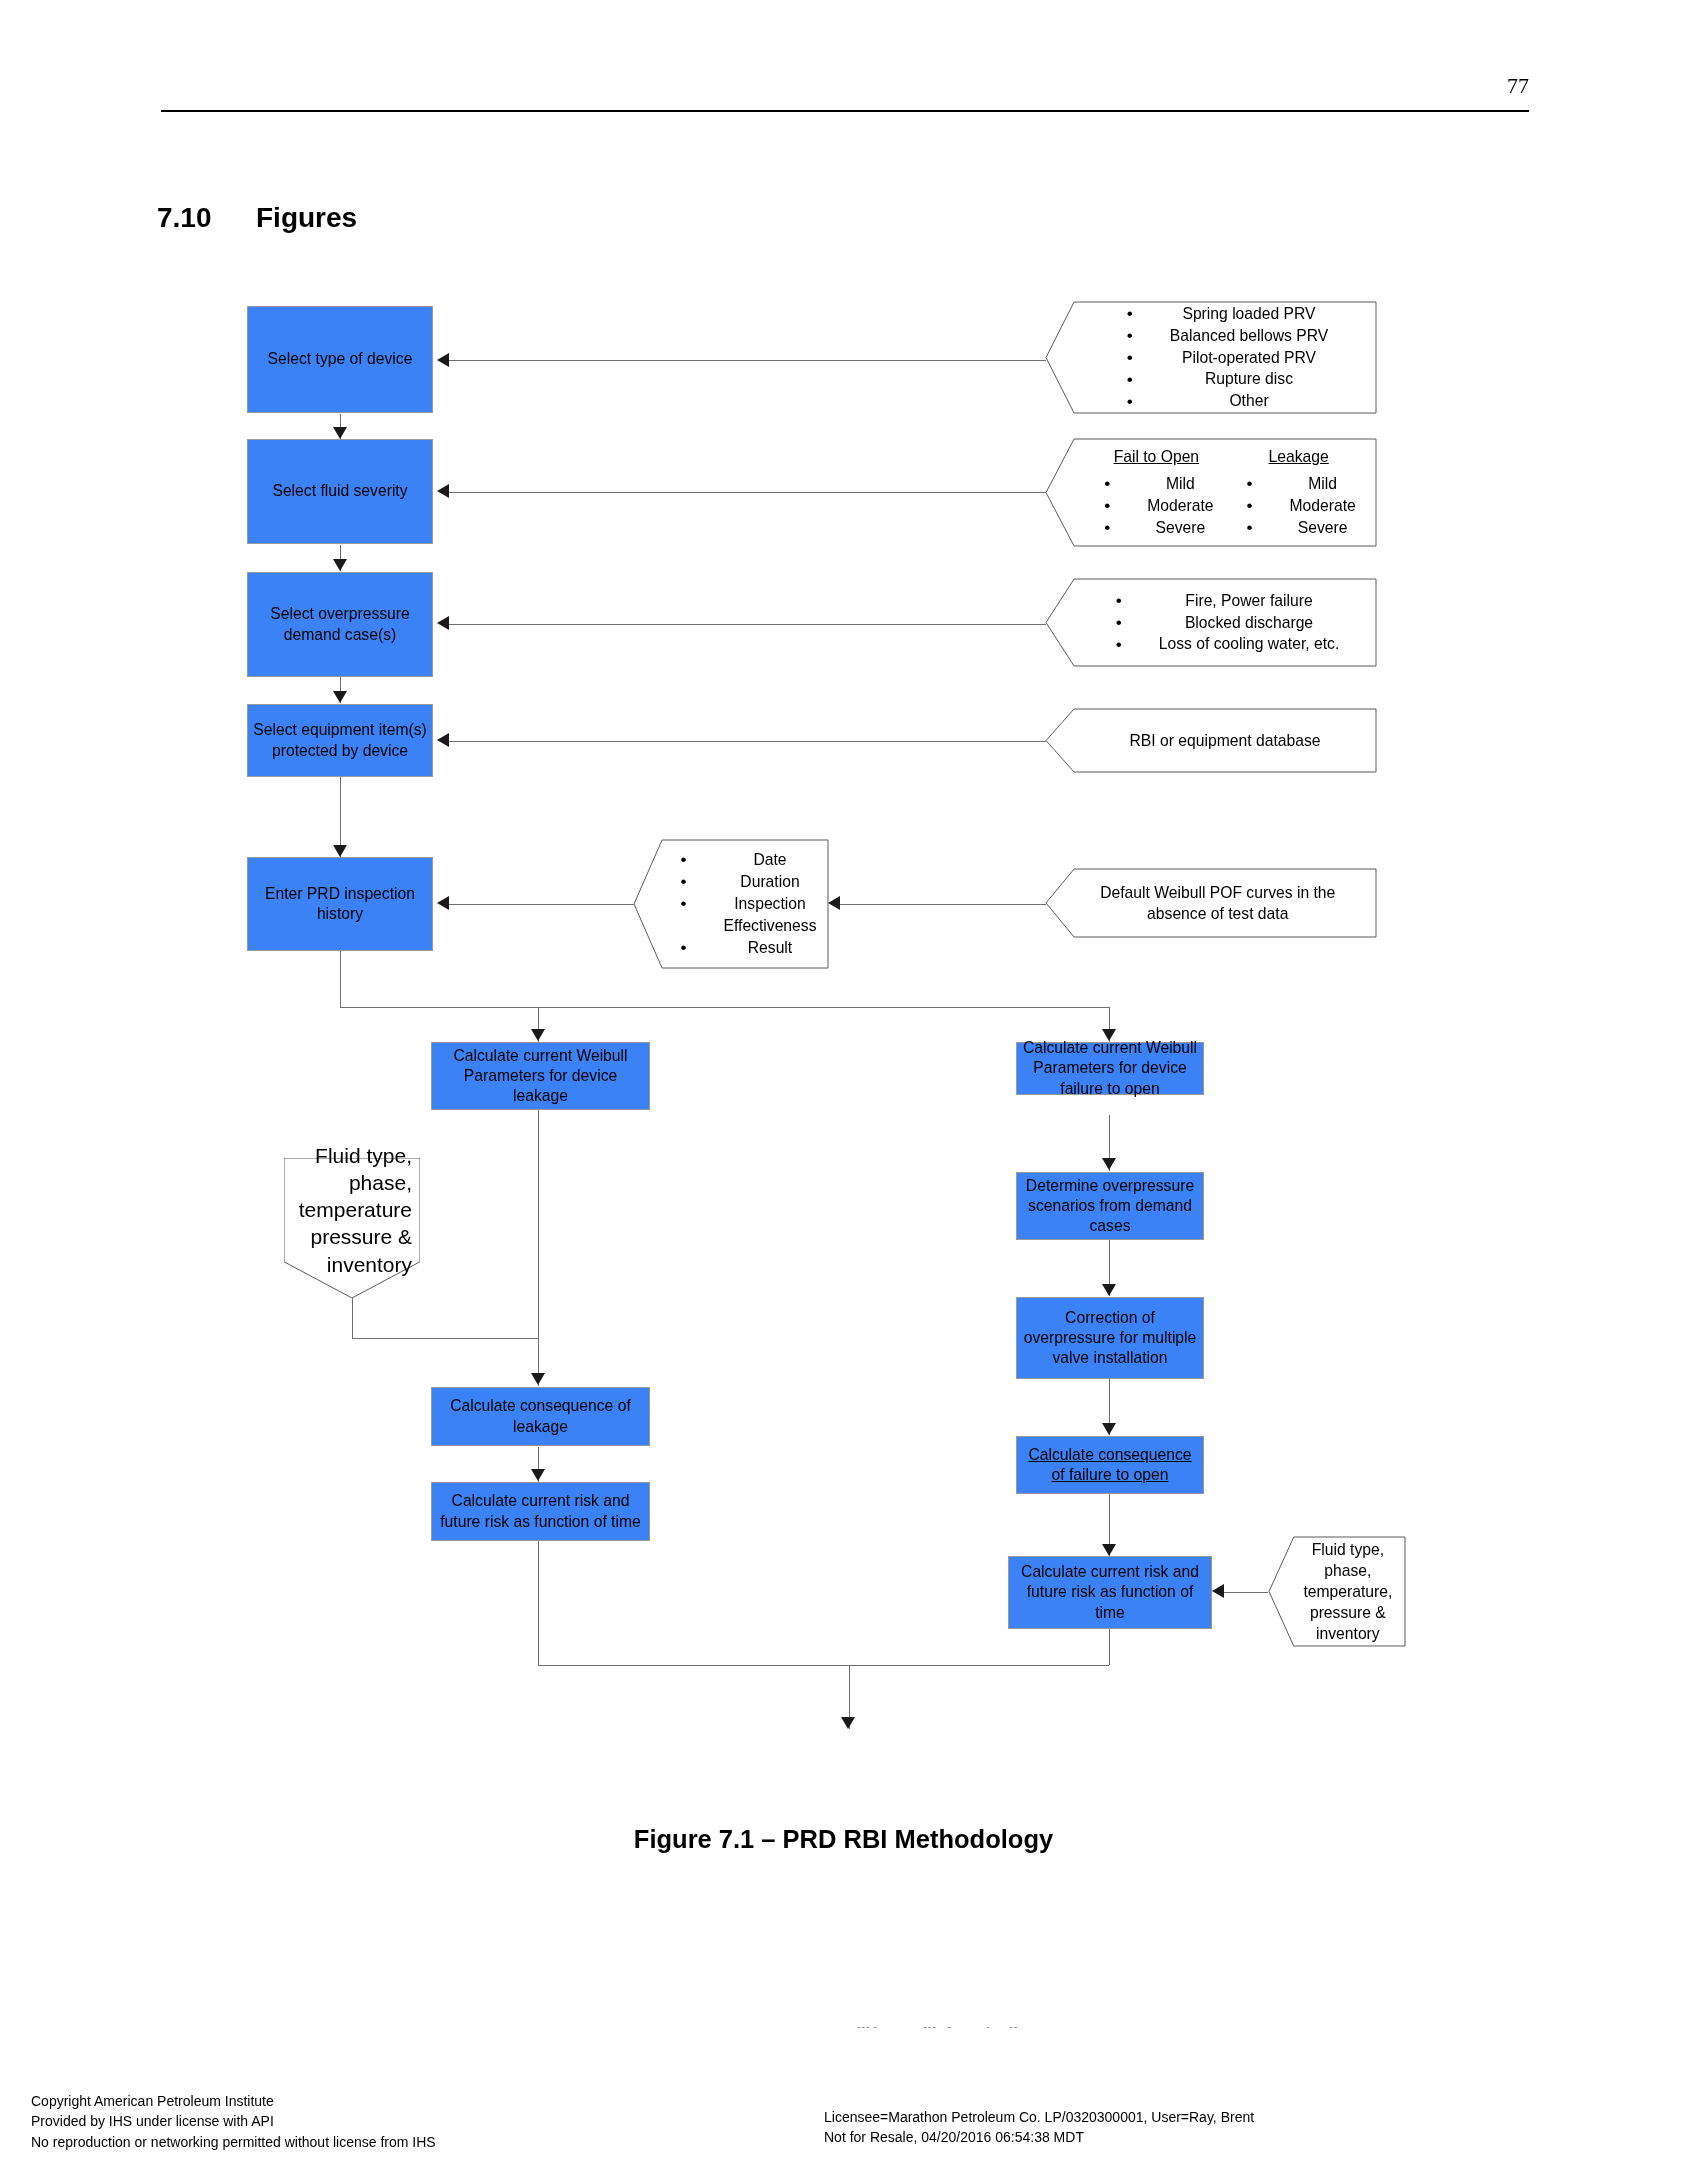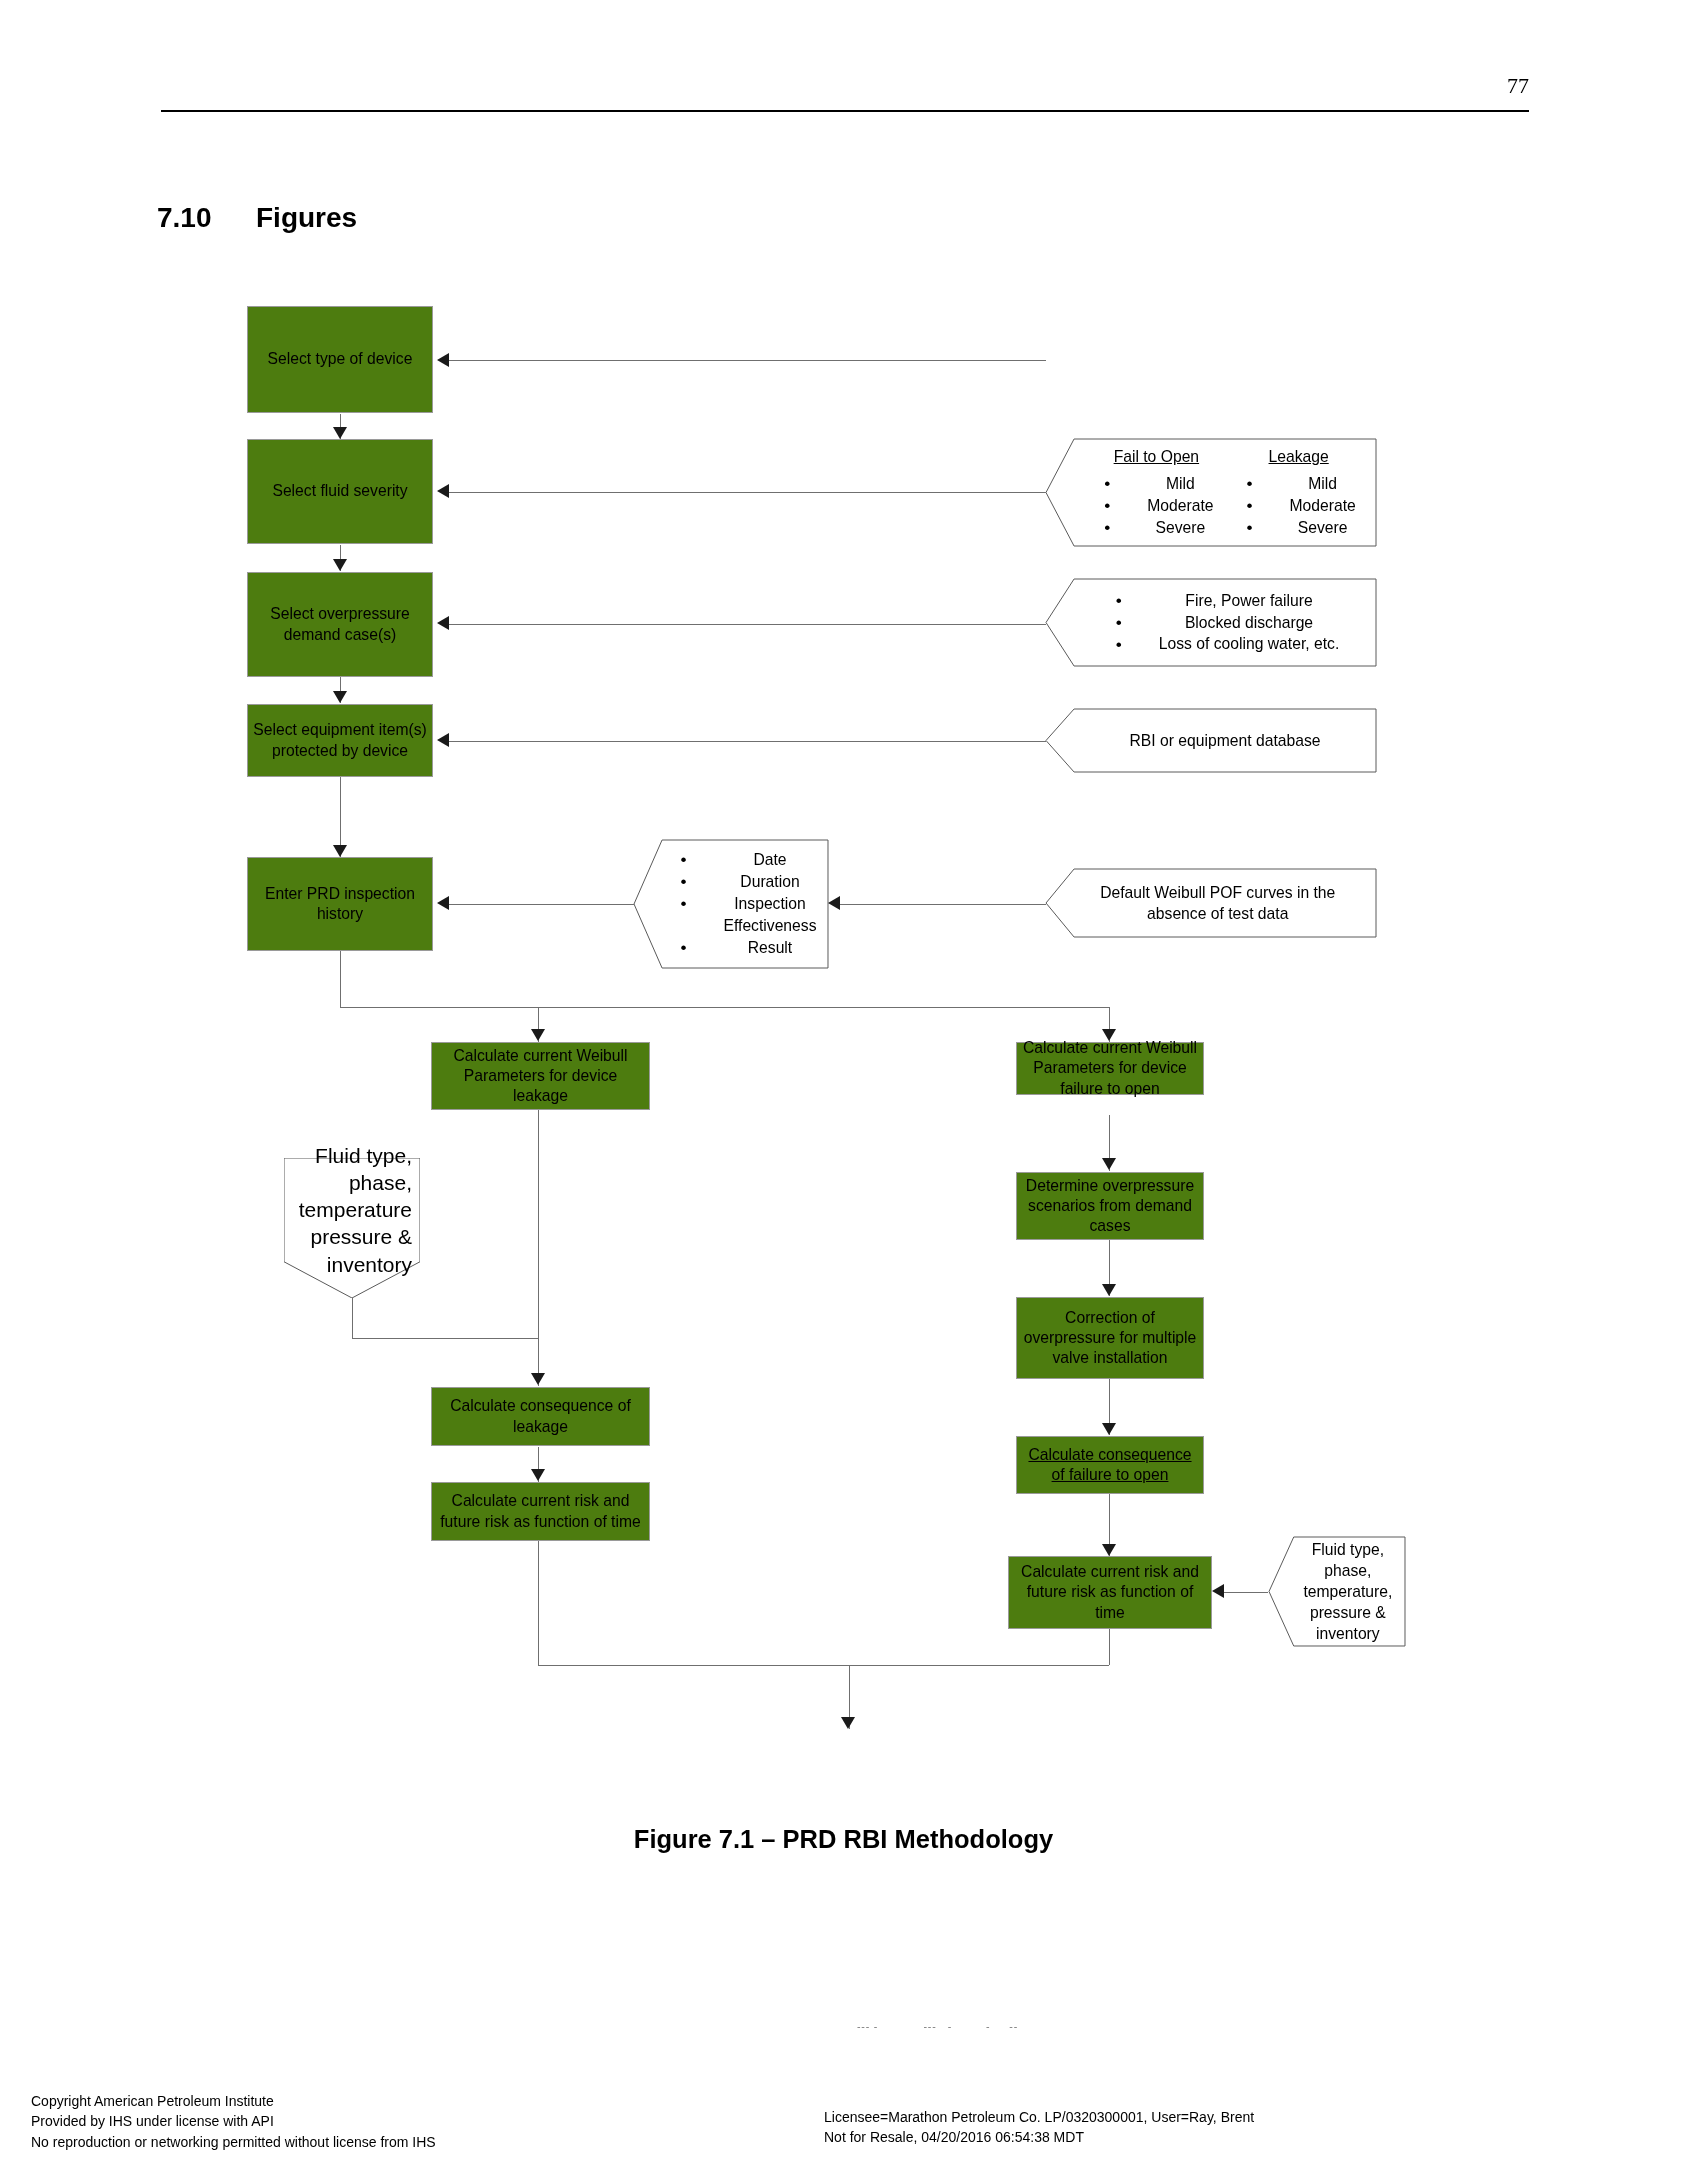--- a/index.html
+++ b/index.html
@@ -64,21 +64,21 @@
     font-weight: bold;
     white-space: nowrap;
   }
   #section-heading .num { display: inline-block; width: 99px; }
 
   
   .node {
     position: absolute;
     box-sizing: border-box;
     border: 0.8px solid #9a9a9a;
-    background: #4d7c0f;
+    background: #3b82f6;
     display: flex;
     align-items: center;
     justify-content: center;
     text-align: center;
     font-size: 15.7px;
     line-height: 1.28;
     padding: 1.6px 5px;
   }
   .callout {
     position: absolute;
@@ -224,20 +224,34 @@
   <div id="header-rule"></div>
 
   <div id="section-heading">
     <span class="num">7.10</span><span>Figures</span>
   </div>
 
   <div class="node" style="left:247px; top:306px; width:186px; height:107px;">
     <span>Select type of device</span>
   </div>
 
+  <div class="callout" style="left:1046px; top:302px; width:330px; height:111px;">
+    <svg viewBox="0 0 400 135" preserveAspectRatio="none">
+      <polygon points="34,0 400,0 400,135 34,135 0,67.5" fill="#ffffff" stroke="#5a5a5a" stroke-width="1" vector-effect="non-scaling-stroke"></polygon>
+    </svg>
+    <div class="ctext" style="padding-left:28px;">
+      <ul class="bul">
+        <li>Spring loaded PRV</li>
+        <li>Balanced bellows PRV</li>
+        <li>Pilot-operated PRV</li>
+        <li>Rupture disc</li>
+        <li>Other</li>
+      </ul>
+    </div>
+  </div>
 
   <div class="ln h" style="left:449px; top:360px; width:597px;"></div>
   <div class="arrow left" style="left:437px; top:353px;"></div>
 
   <div class="ln v" style="left:340px; top:414px; height:25px;"></div>
   <div class="arrow down" style="left:333px; top:427px;"></div>
 
   <div class="node" style="left:247px; top:439px; width:186px; height:105px;">
     <span>Select fluid severity</span>
   </div>

